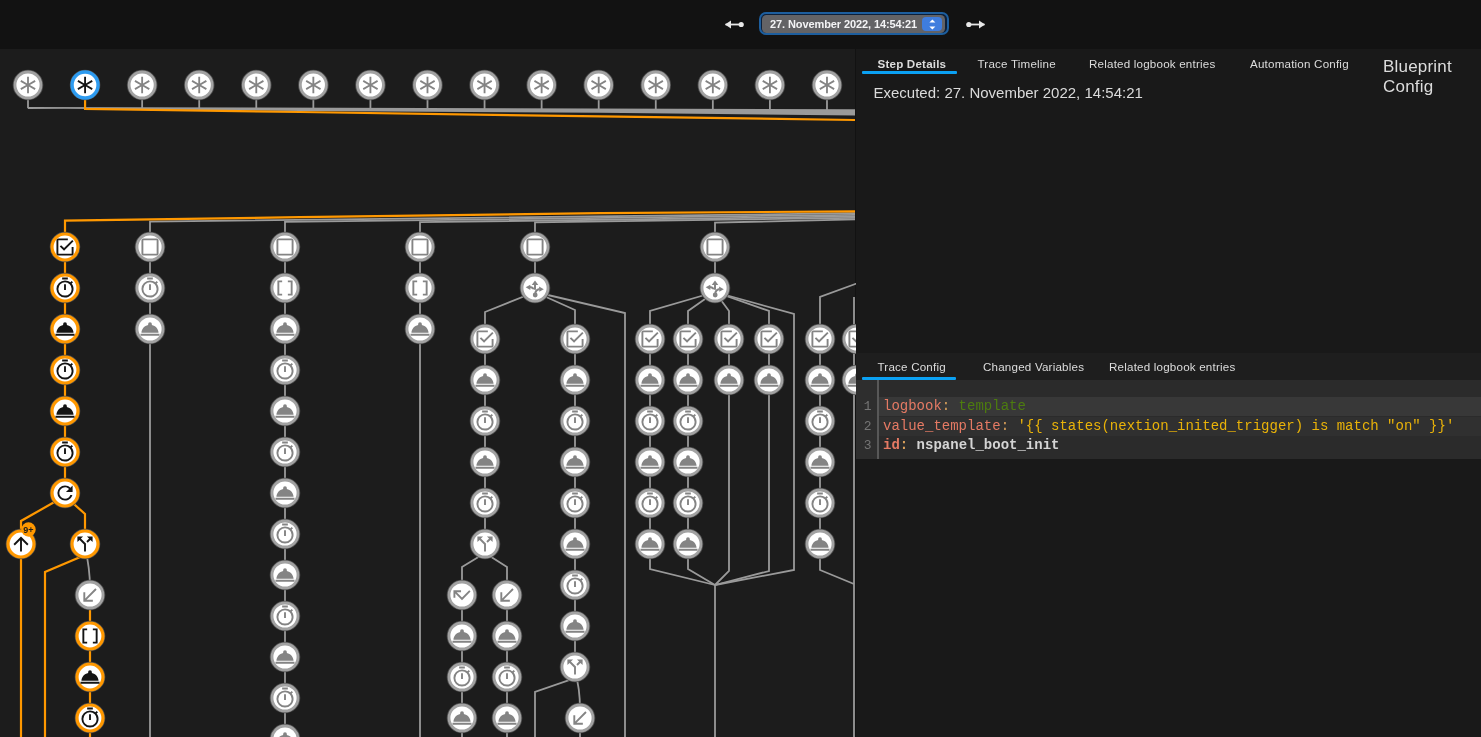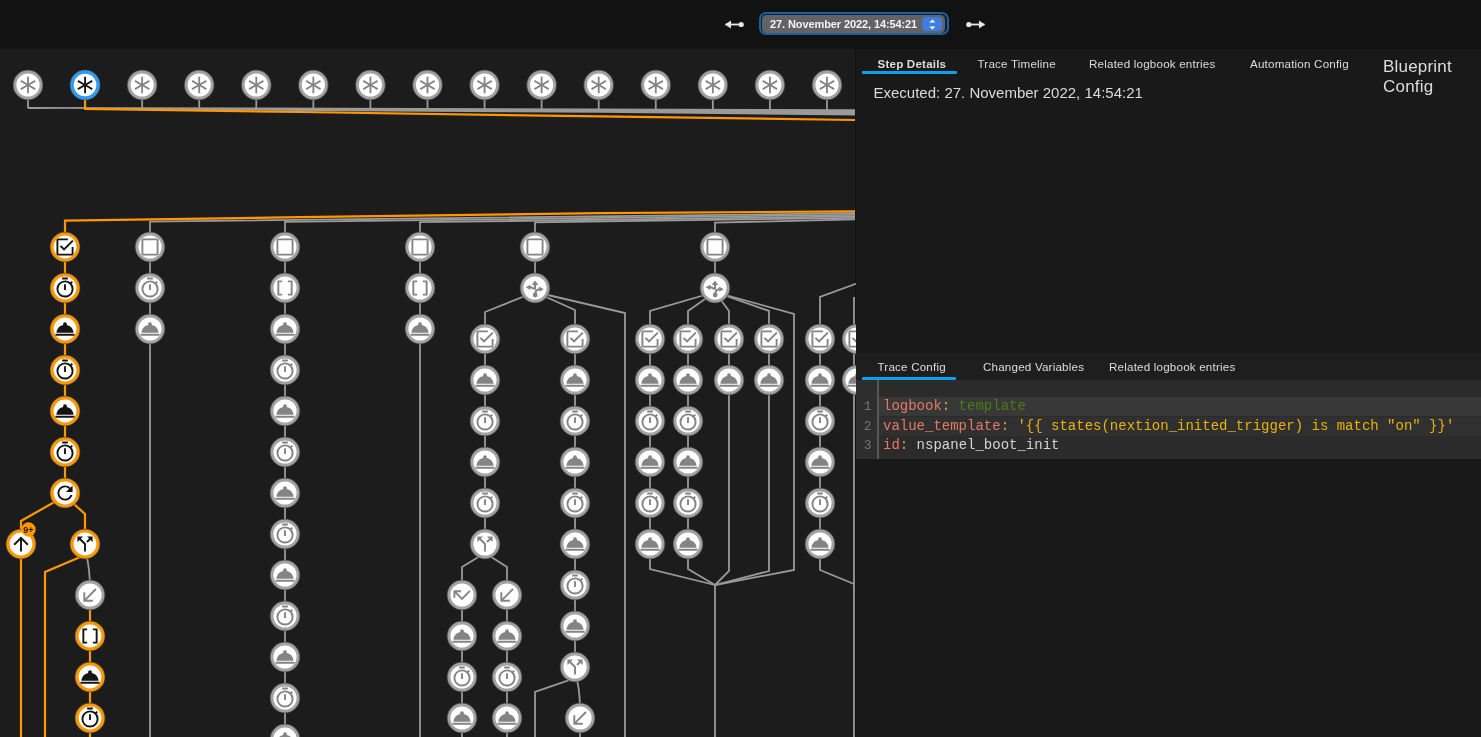--- a/index.html
+++ b/index.html
@@ -425,12 +425,12 @@
 <div class="abs" style="left:855.5px;top:379.5px;width:625.5px;height:79px;background:#2b2b2b;"></div>
 <div class="abs" style="left:855.5px;top:379.5px;width:21.5px;height:79px;background:#2e2e2e;"></div>
 <div class="abs" style="left:877px;top:379.5px;width:1.5px;height:79px;background:#585858;"></div>
 <div class="abs" style="left:878.5px;top:397.2px;width:602.5px;height:19.3px;background:#383838;"></div>
 <div class="abs" style="left:878.5px;top:416.5px;width:602.5px;height:19.3px;background:#303030;"></div>
 <div class="abs" style="left:855.5px;top:397.2px;font-family:'Liberation Mono',monospace;font-size:14px;line-height:19.3px;white-space:pre;font-size:13px;color:#757575;text-align:right;width:16px;">1</div>
 <div class="abs" style="left:855.5px;top:416.5px;font-family:'Liberation Mono',monospace;font-size:14px;line-height:19.3px;white-space:pre;font-size:13px;color:#757575;text-align:right;width:16px;">2</div>
 <div class="abs" style="left:855.5px;top:435.8px;font-family:'Liberation Mono',monospace;font-size:14px;line-height:19.3px;white-space:pre;font-size:13px;color:#757575;text-align:right;width:16px;">3</div>
 <div class="abs" style="left:883px;top:397.2px;font-family:'Liberation Mono',monospace;font-size:14px;line-height:19.3px;white-space:pre;"><span style="color:#e57a64">logbook</span><span style="color:#d9a05b">:</span><span style="color:#4d7c0f"> template</span></div>
 <div class="abs" style="left:883px;top:416.5px;font-family:'Liberation Mono',monospace;font-size:14px;line-height:19.3px;white-space:pre;"><span style="color:#e57a64">value_template</span><span style="color:#d9a05b">:</span><span style="color:#eab308"> '{{ states(nextion_inited_trigger) is match "on" }}'</span></div>
-<div class="abs" style="left:883px;top:435.8px;font-family:'Liberation Mono',monospace;font-size:14px;line-height:19.3px;white-space:pre;"><span style="color:#e57a64">id</span><span style="color:#d9a05b">:</span><span style="color:#d4d4d4"> nspanel_boot_init</span></div>
+<div class="abs" style="left:883px;top:435.8px;font-family:'Liberation Mono',monospace;font-size:14px;line-height:19.3px;white-space:pre;font-weight:bold;"><span style="color:#e57a64">id</span><span style="color:#d9a05b">:</span><span style="color:#d4d4d4"> nspanel_boot_init</span></div>
 </body></html>

